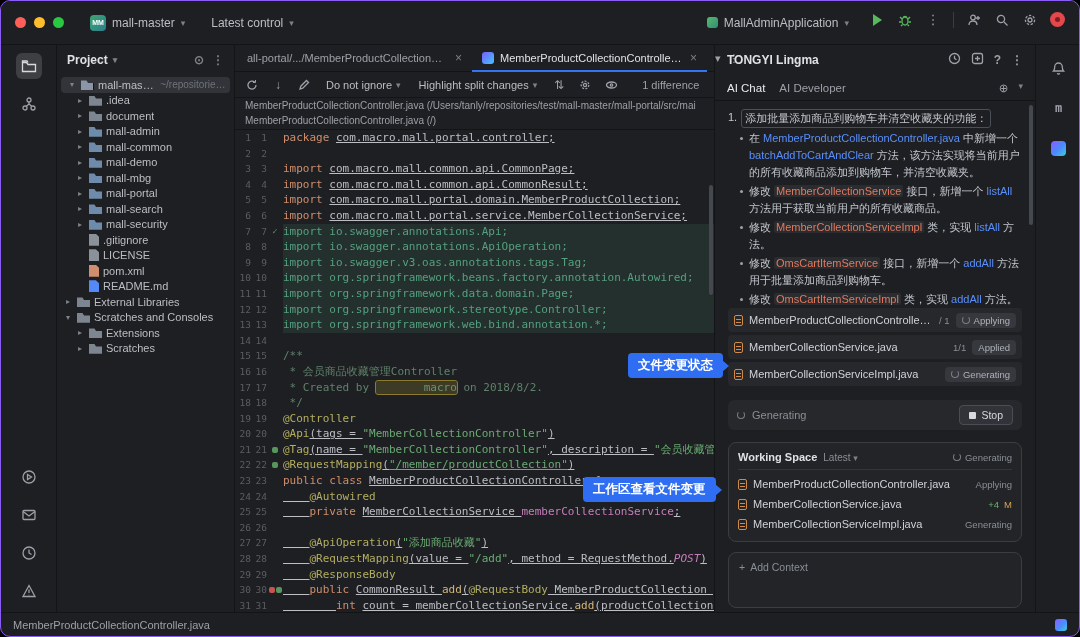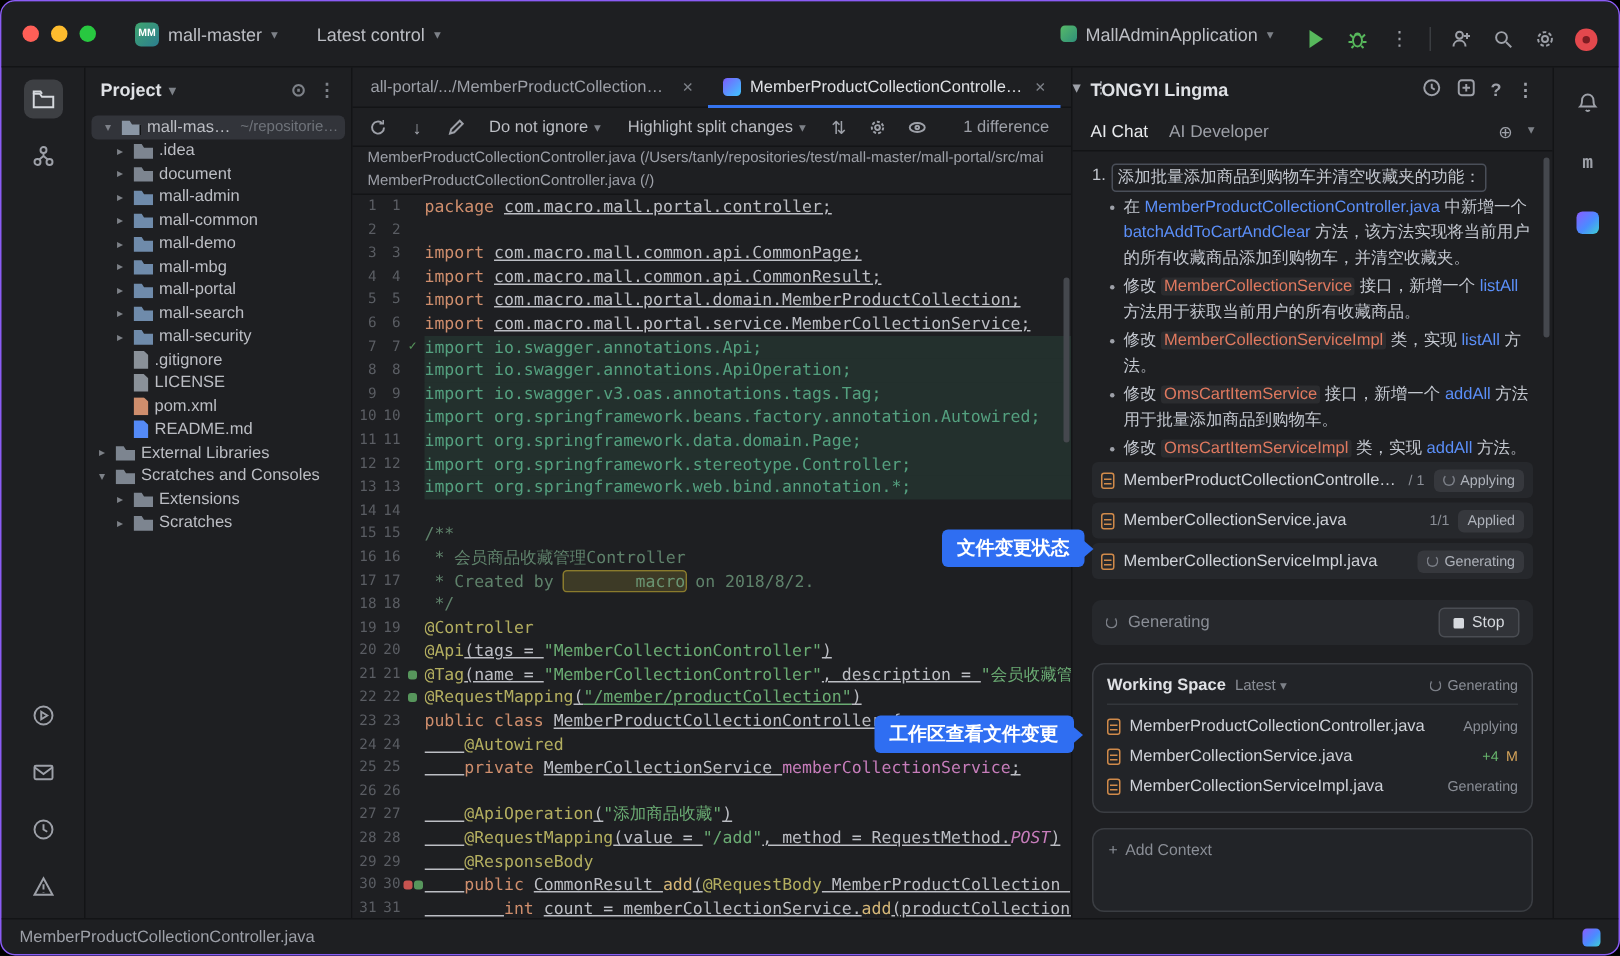--- a/index.html
+++ b/index.html
@@ -7,21 +7,21 @@
   .window { position:absolute; inset:0; background:#1e1f22; border-radius:10px; overflow:hidden; display:flex; flex-direction:column; border:1px solid #8b5cf6; }
 
   
   .titlebar { height:44px; flex:none; display:flex; align-items:center; padding:0 14px; gap:10px; background:#1e1f22; border-bottom:1px solid #131416; }
   .lights { display:flex; gap:8px; margin-right:8px; }
   .light { width:11px; height:11px; border-radius:50%; }
   .light.r { background:#ff5f57; } .light.y { background:#febc2e; } .light.g { background:#28c840; }
   .tbtn { display:flex; align-items:center; gap:6px; color:#bcbec4; font-size:12px; padding:4px 8px; border-radius:5px; cursor:default; }
   .badge-proj { width:16px; height:16px; border-radius:4px; background:linear-gradient(135deg,#3fa56f,#2c7d8f); color:#fff; font-size:7px; font-weight:bold; display:flex; align-items:center; justify-content:center; }
   .chev { color:#7d8188; font-size:9px; }
-  .tb-right { margin-left:auto; display:flex; align-items:flex-end; gap:12px; }
+  .tb-right { margin-left:auto; display:flex; align-items:flex-start; gap:12px; }
   .runcfg-ico { width:11px; height:11px; border-radius:3px; background:linear-gradient(135deg,#57ba68,#2f8f7a); }
   .play-tri { width:0; height:0; border-left:9px solid #57b85c; border-top:6px solid transparent; border-bottom:6px solid transparent; }
   .sep-v { width:1px; height:16px; background:#3a3d41; }
   .ticon { width:16px; height:16px; display:flex; align-items:center; justify-content:center; color:#9da0a8; font-size:13px; }
   .avatar-dot { width:15px; height:15px; border-radius:50%; background:#e3484d; display:flex; align-items:center; justify-content:center; }
   .avatar-dot::after { content:""; width:5px; height:5px; border-radius:50%; background:#7d1d22; }
 
   
   .main { flex:1; display:flex; min-height:0; }
   .lstrip { width:56px; flex:none; border-right:1px solid #131416; display:flex; flex-direction:column; align-items:center; padding:8px 0; gap:12px; }

